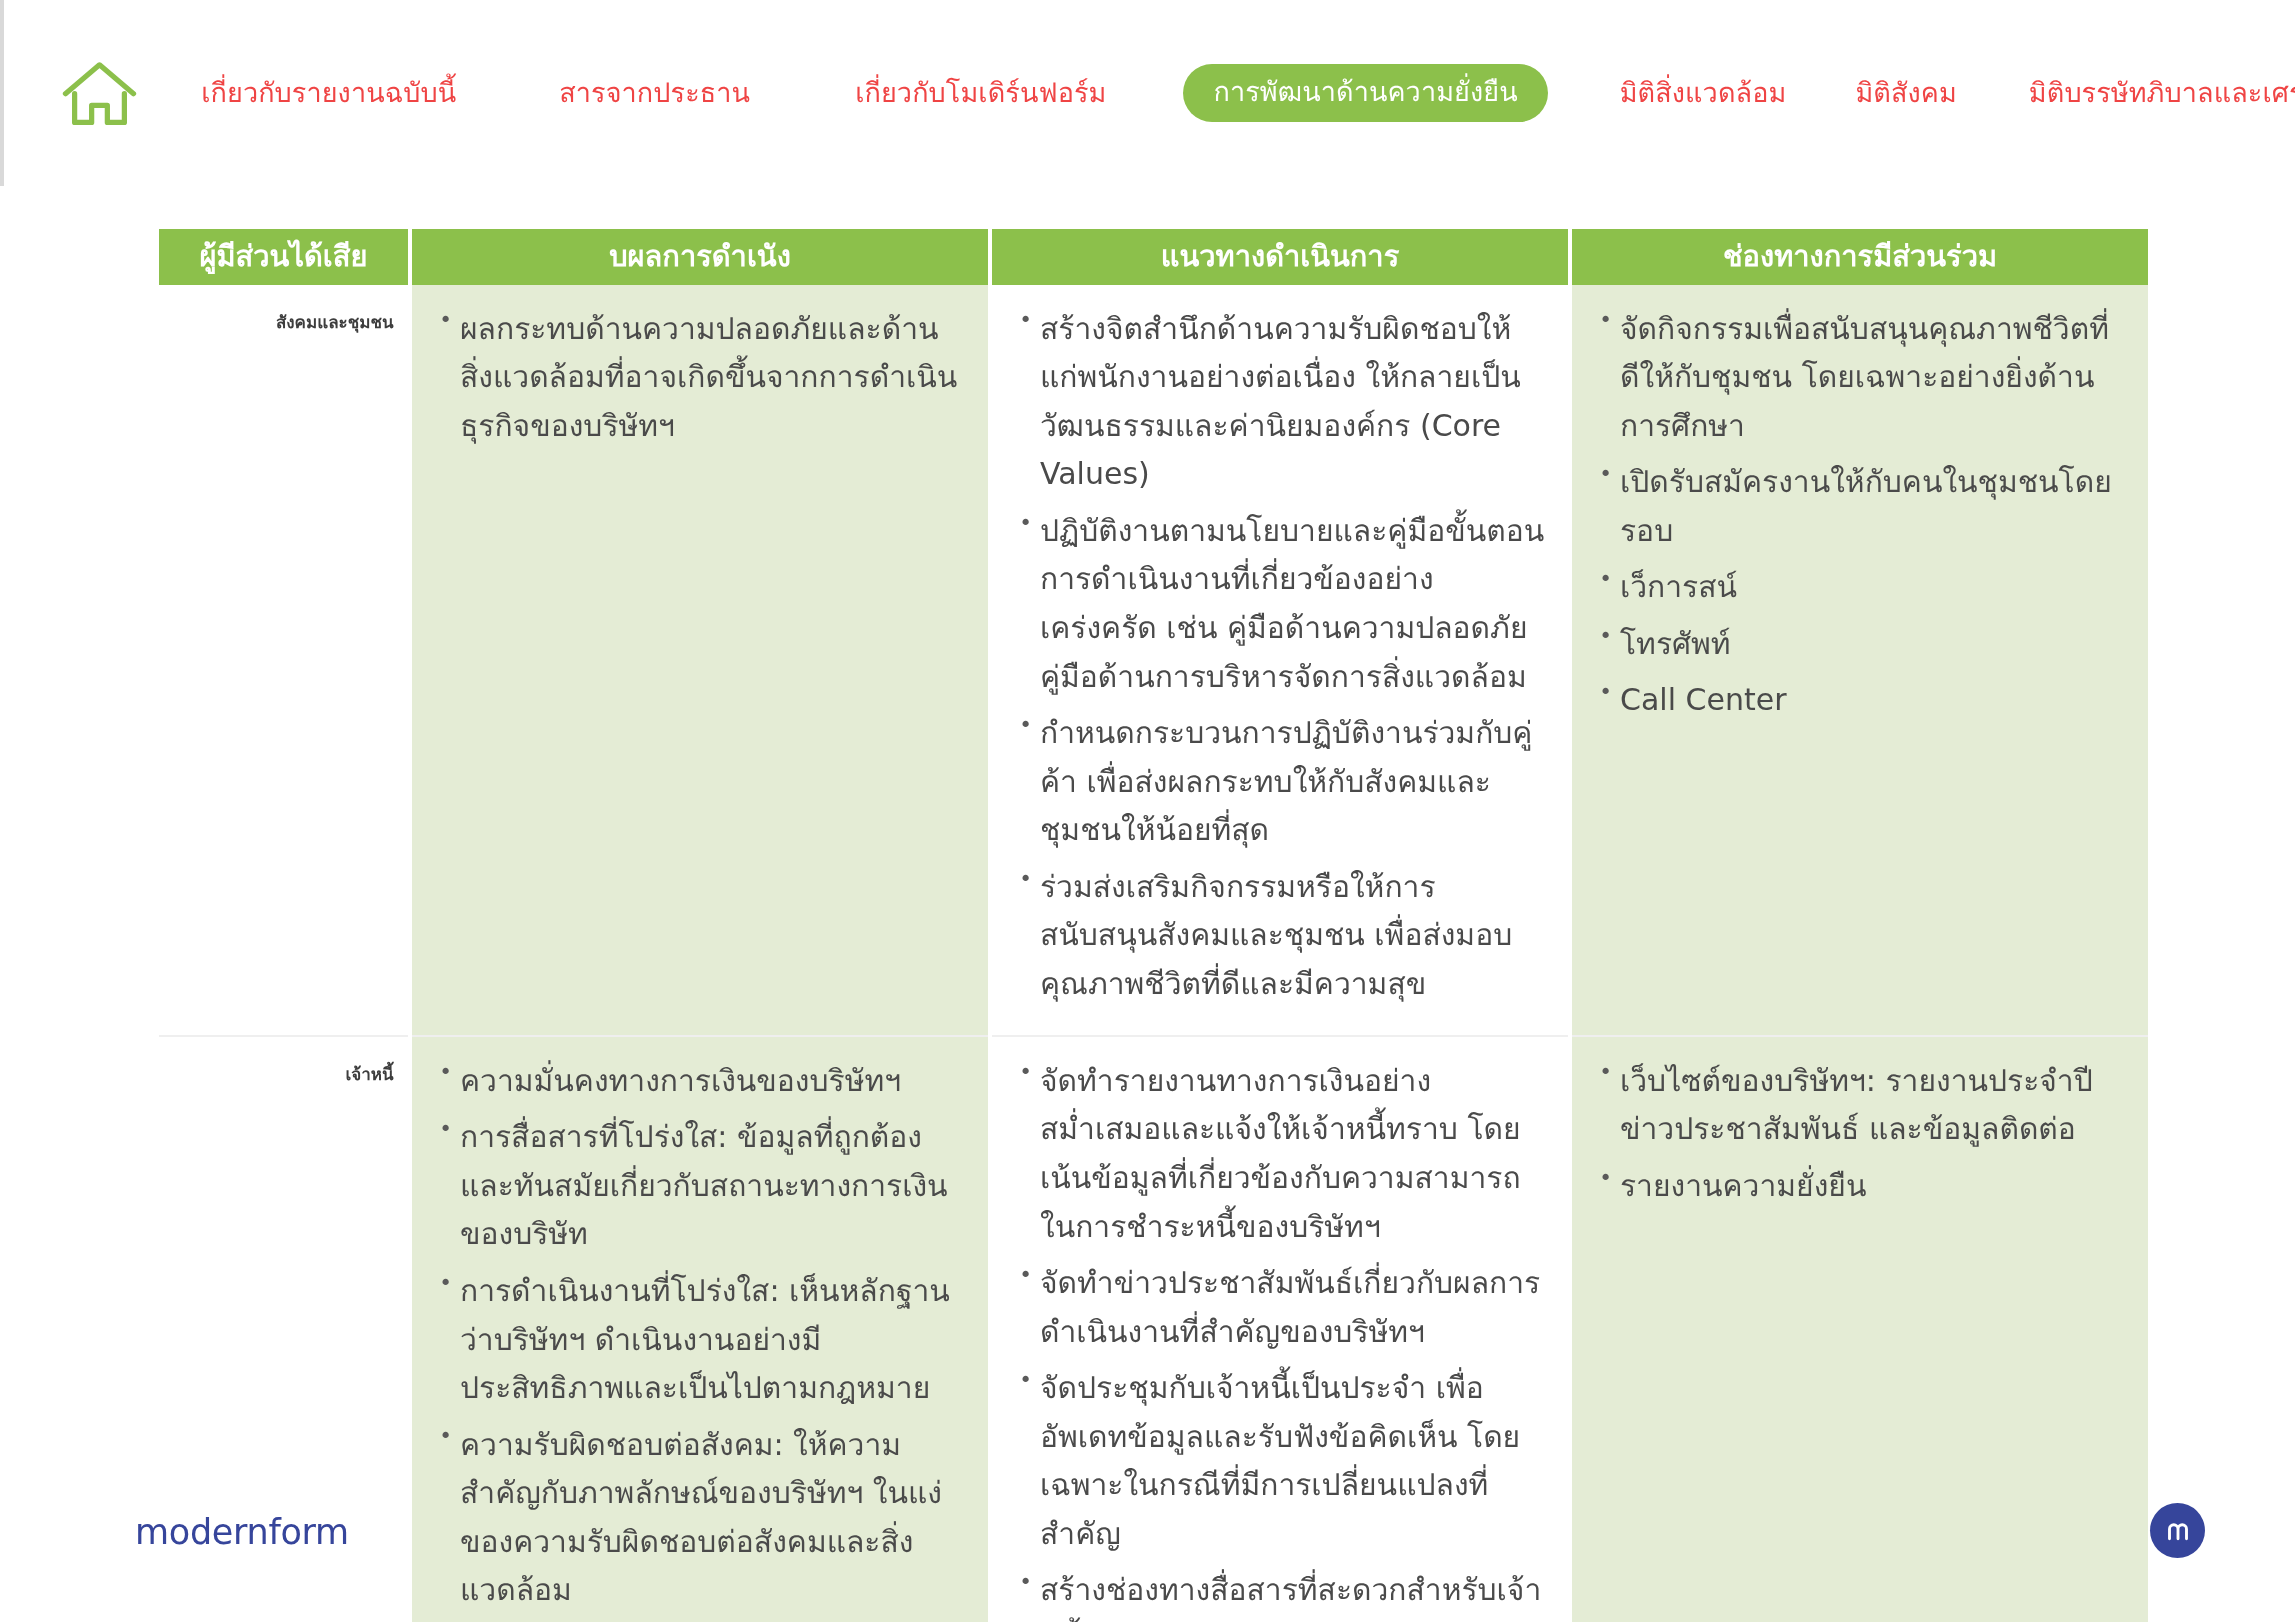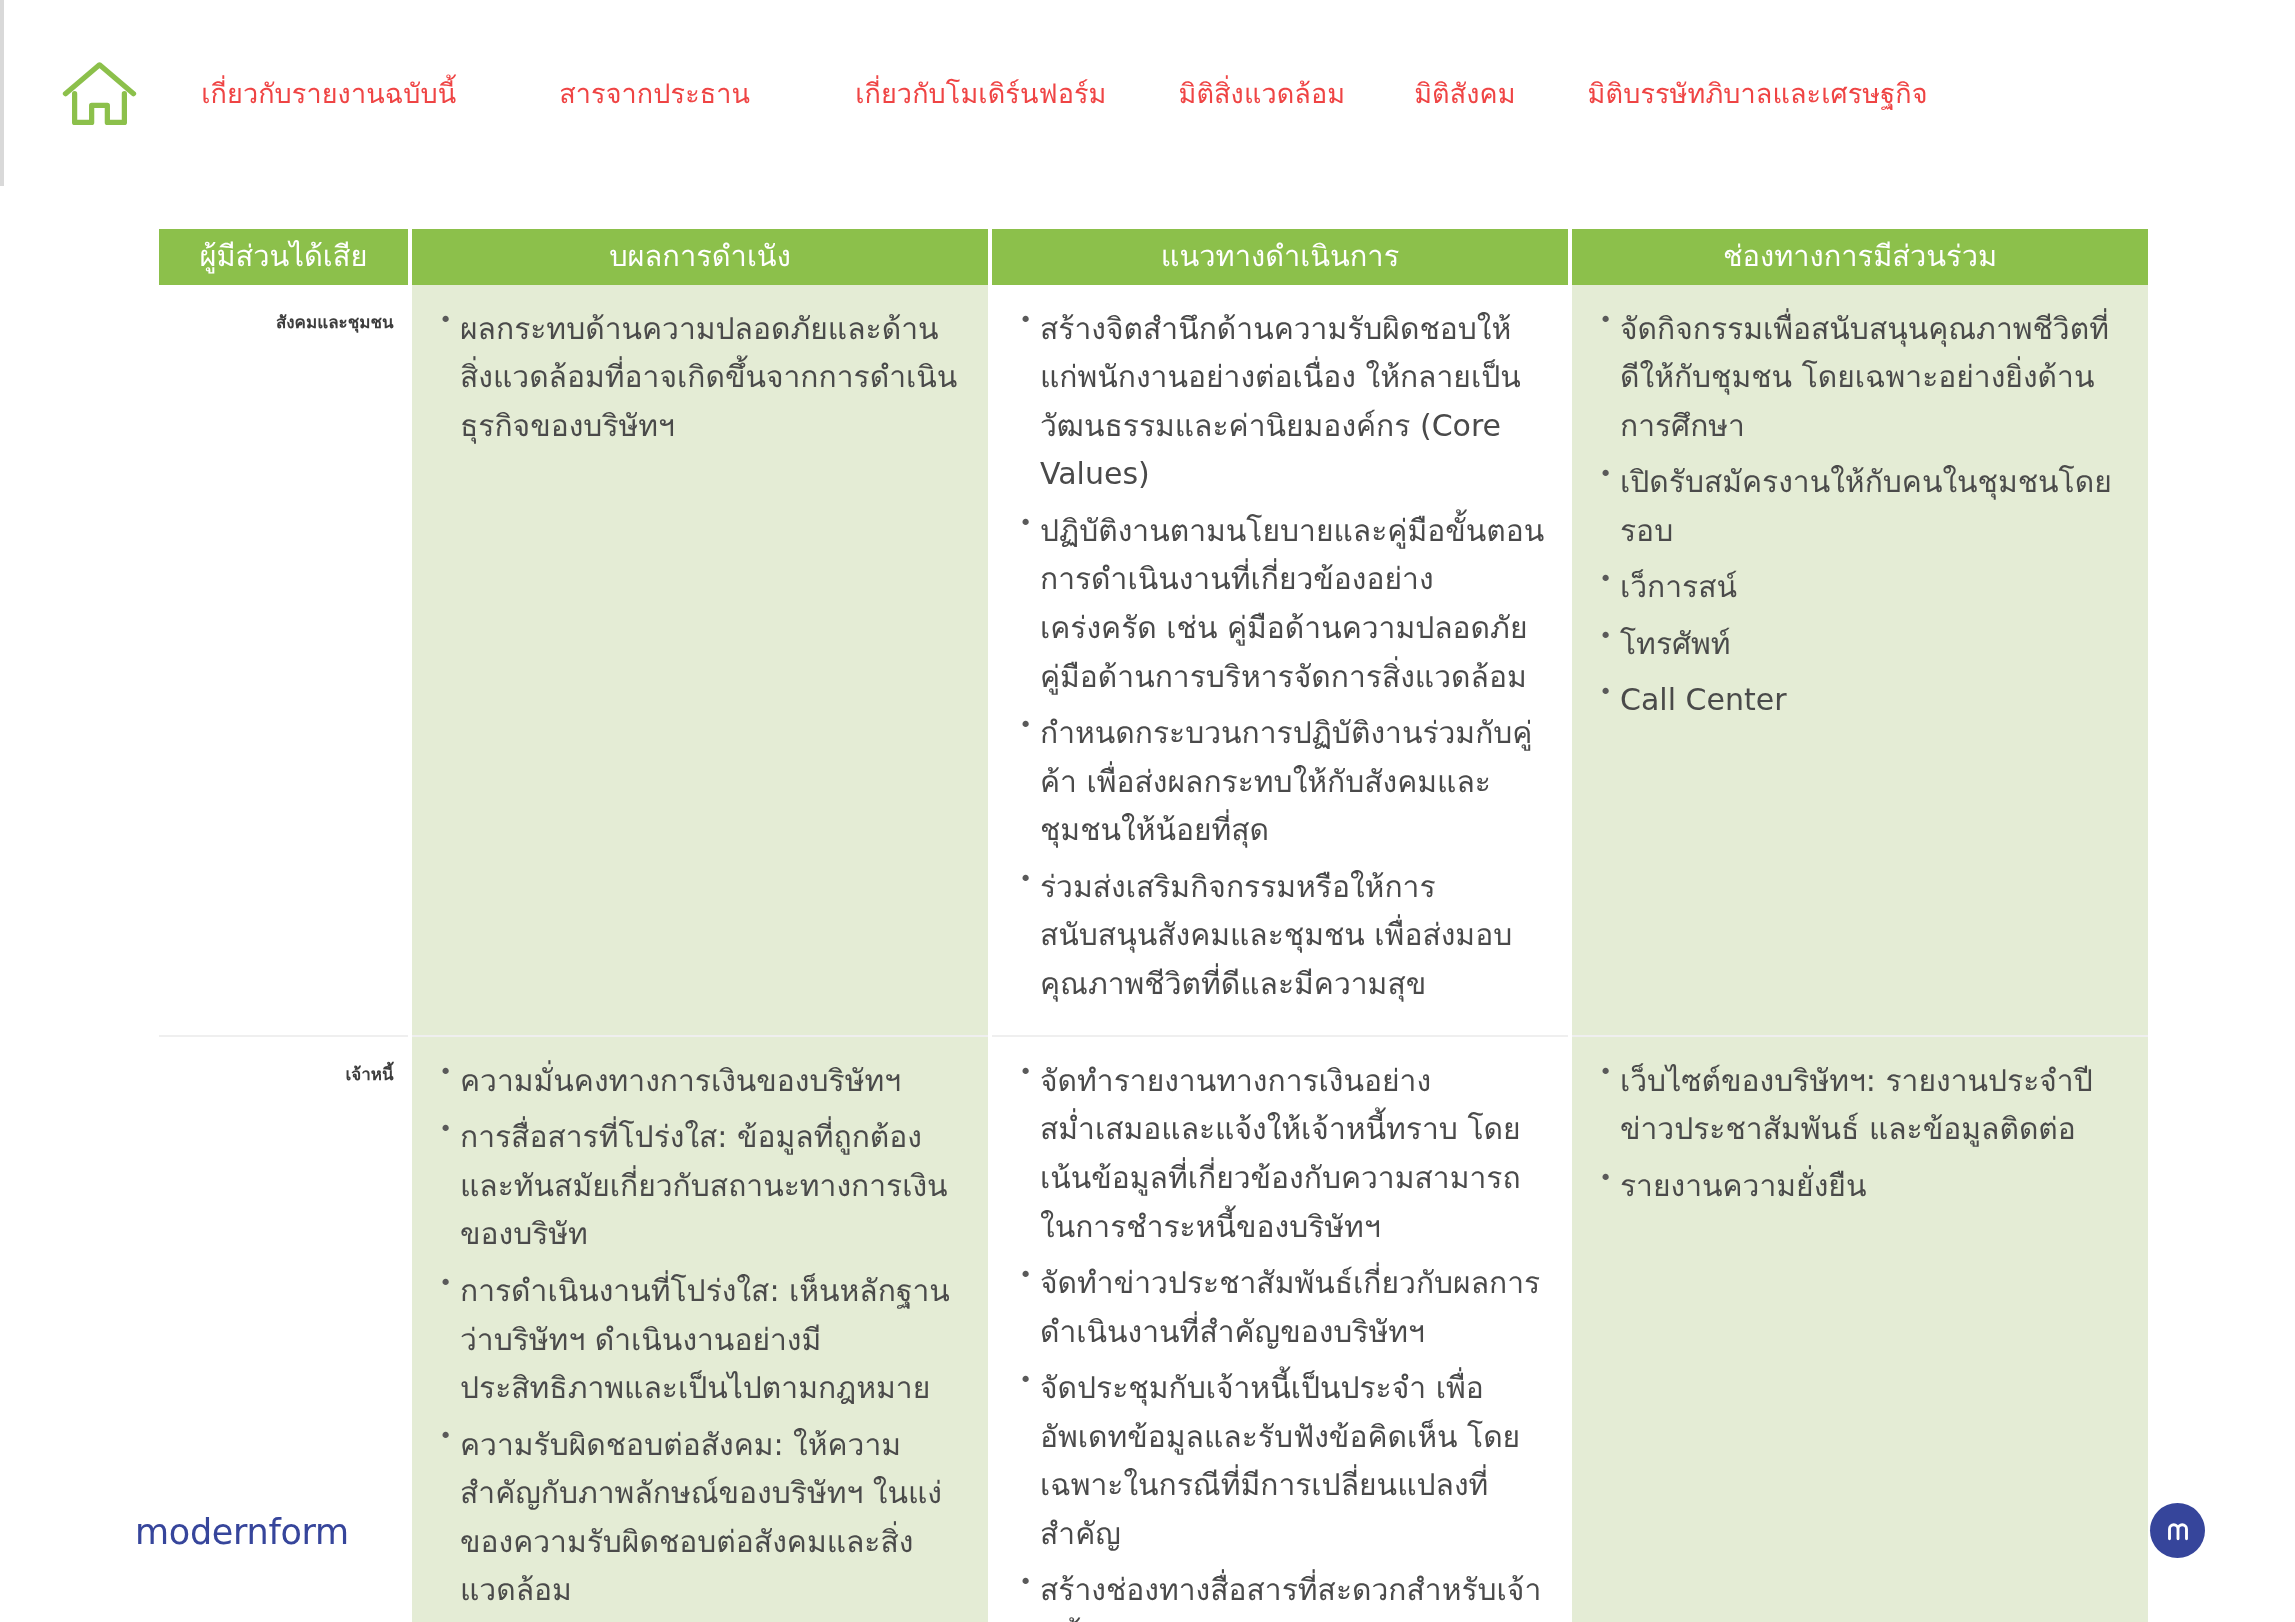--- a/index.html
+++ b/index.html
@@ -89,21 +89,21 @@
   }
   .stk-table col.c1 { width: 249px; }
   .stk-table col.c2 { width: 576px; }
   .stk-table col.c3 { width: 576px; }
   .stk-table col.c4 { width: 576px; }
 
   .stk-table thead th {
     background: #8cc04b;
     color: #ffffff;
     font-size: 29px;
-    font-weight: normal;
+    font-weight: bold;
     text-align: center;
     height: 56px;
     padding: 0;
     vertical-align: middle;
     line-height: 1.1;
   }
 
   .stk-table tbody td {
     vertical-align: top;
     padding: 0;
@@ -212,20 +212,21 @@
     <svg width="79" height="72" viewBox="0 0 120 110">
       <path d="M8 56 L60 12 L112 56" fill="none" stroke="#8cc04b" stroke-width="8" stroke-linecap="round" stroke-linejoin="round"></path>
       <path d="M22 56 L22 100 L48 100 L48 74 L72 74 L72 100 L98 100 L98 56" fill="none" stroke="#8cc04b" stroke-width="8" stroke-linecap="round" stroke-linejoin="round"></path>
     </svg>
   </div>
 
   <div class="nav-items">
     <span class="nav-item nav-gap-1">เกี่ยวกับรายงานฉบับนี้</span>
     <span class="nav-item nav-gap-2">สารจากประธาน</span>
     <span class="nav-item nav-gap-3">เกี่ยวกับโมเดิร์นฟอร์ม</span>
+    <span class="nav-item active nav-gap-4">การพัฒนาด้านความยั่งยืน</span>
     <span class="nav-item nav-gap-5">มิติสิ่งแวดล้อม</span>
     <span class="nav-item nav-gap-6">มิติสังคม</span>
     <span class="nav-item nav-gap-7">มิติบรรษัทภิบาลและเศรษฐกิจ</span>
   </div>
 </div>
 
 <div class="table-wrap">
   <table class="stk-table">
     <colgroup>
       <col class="c1">

